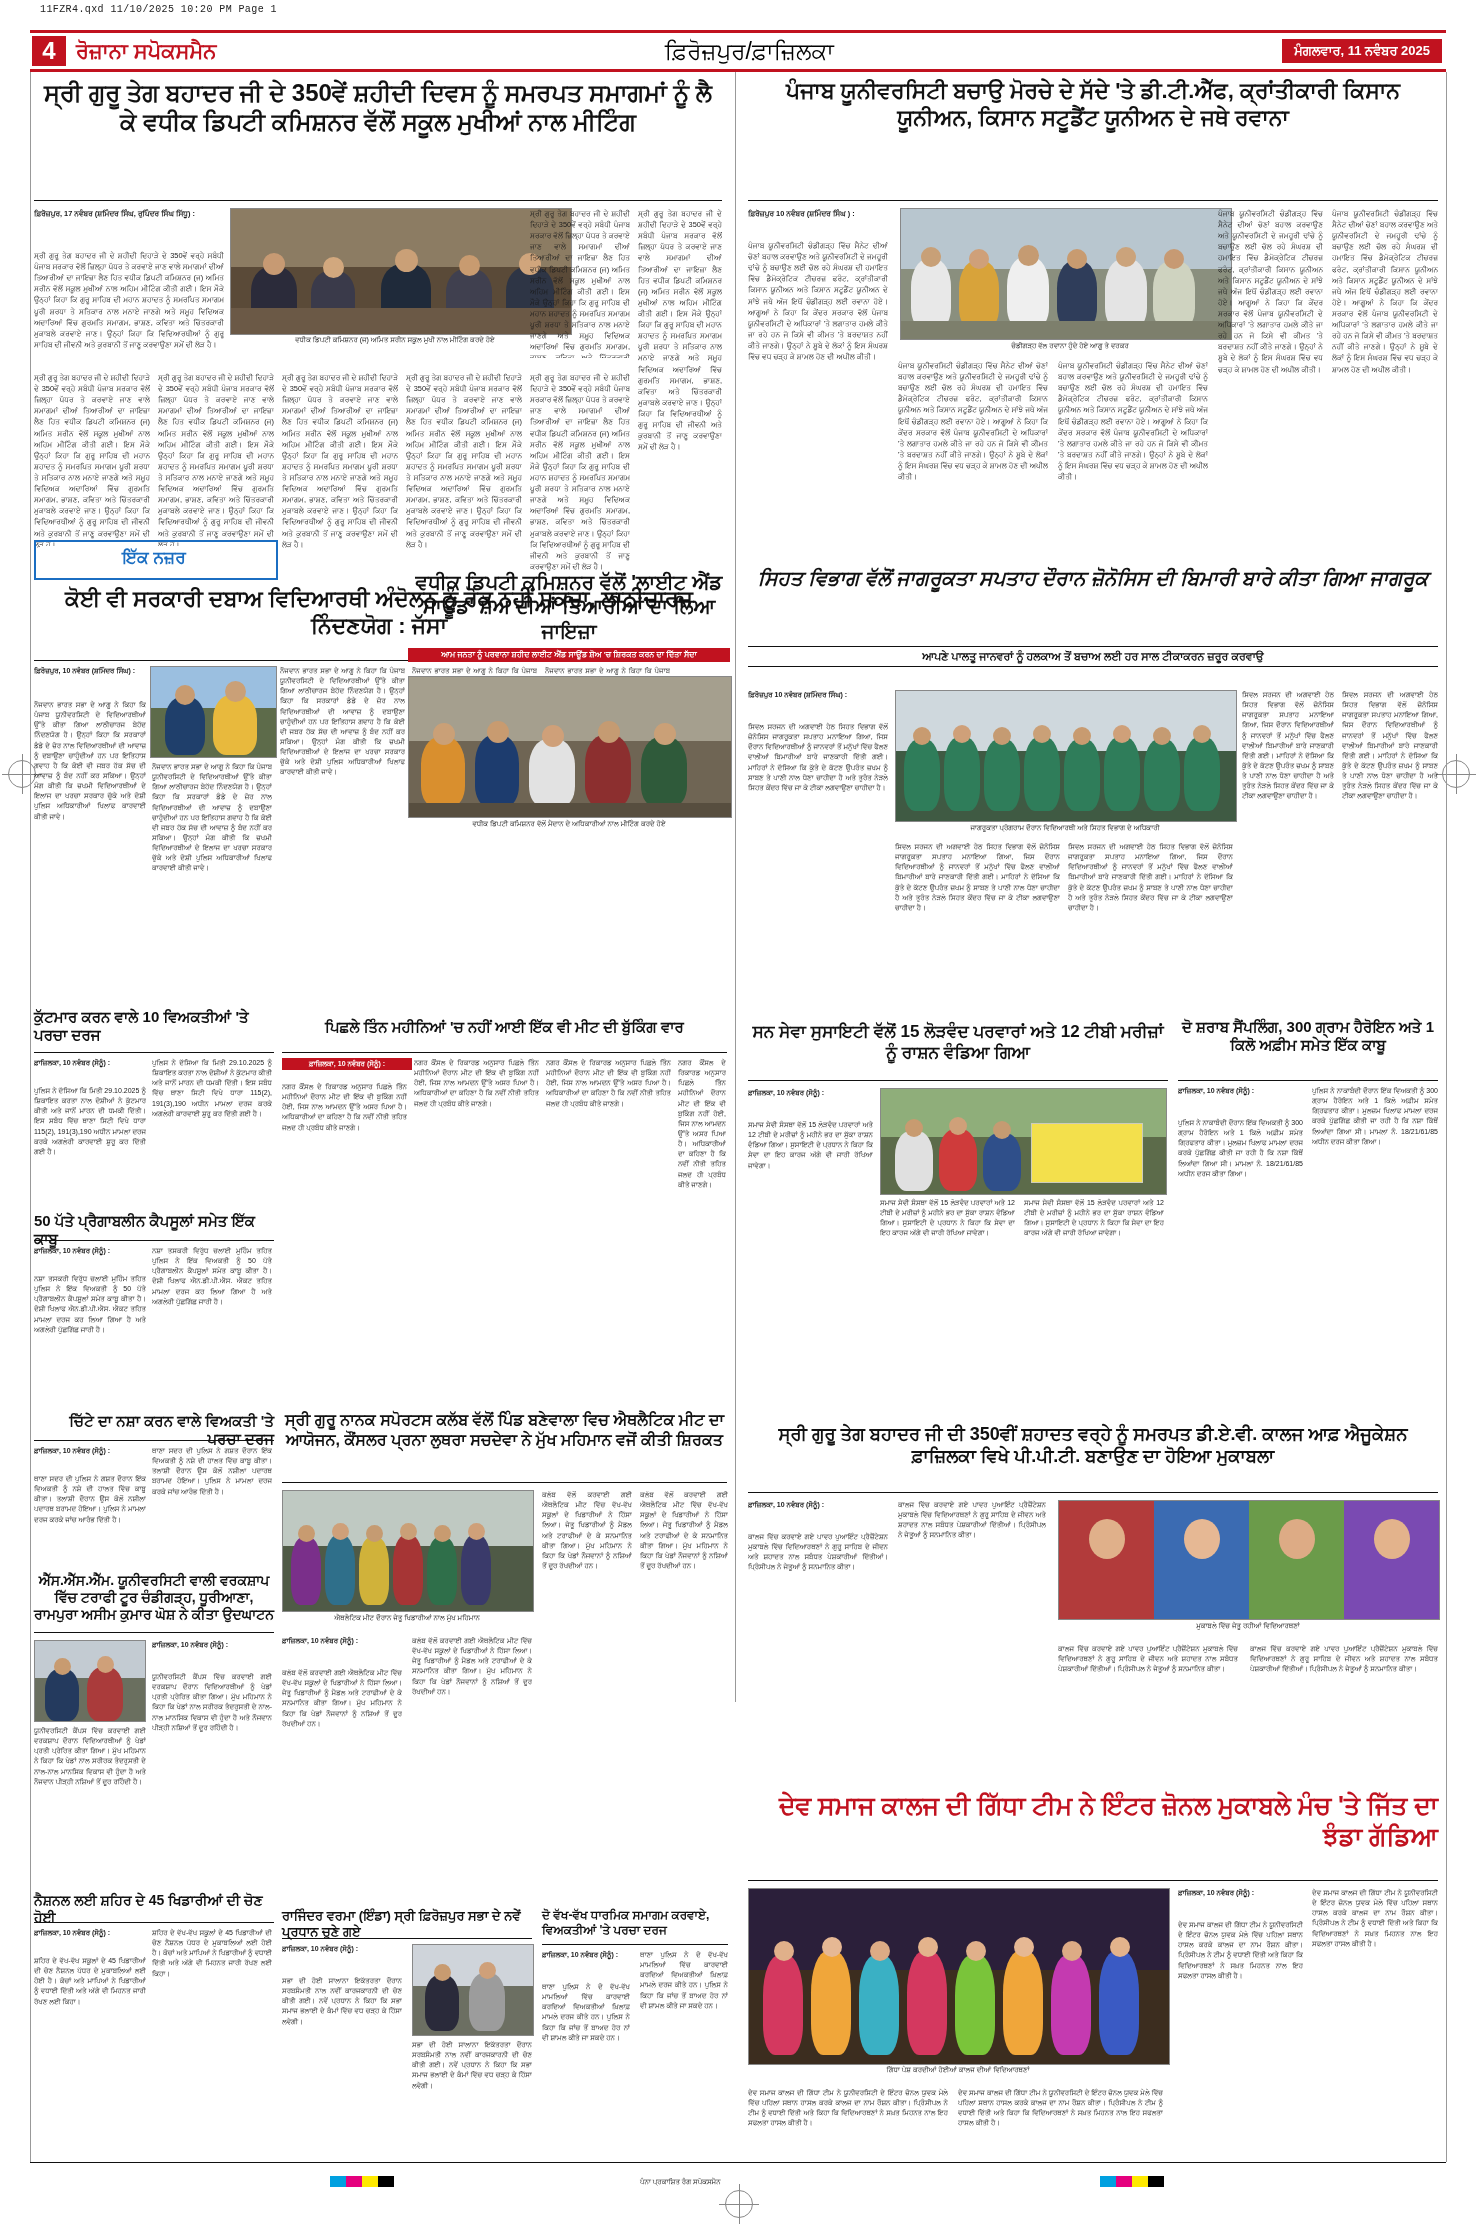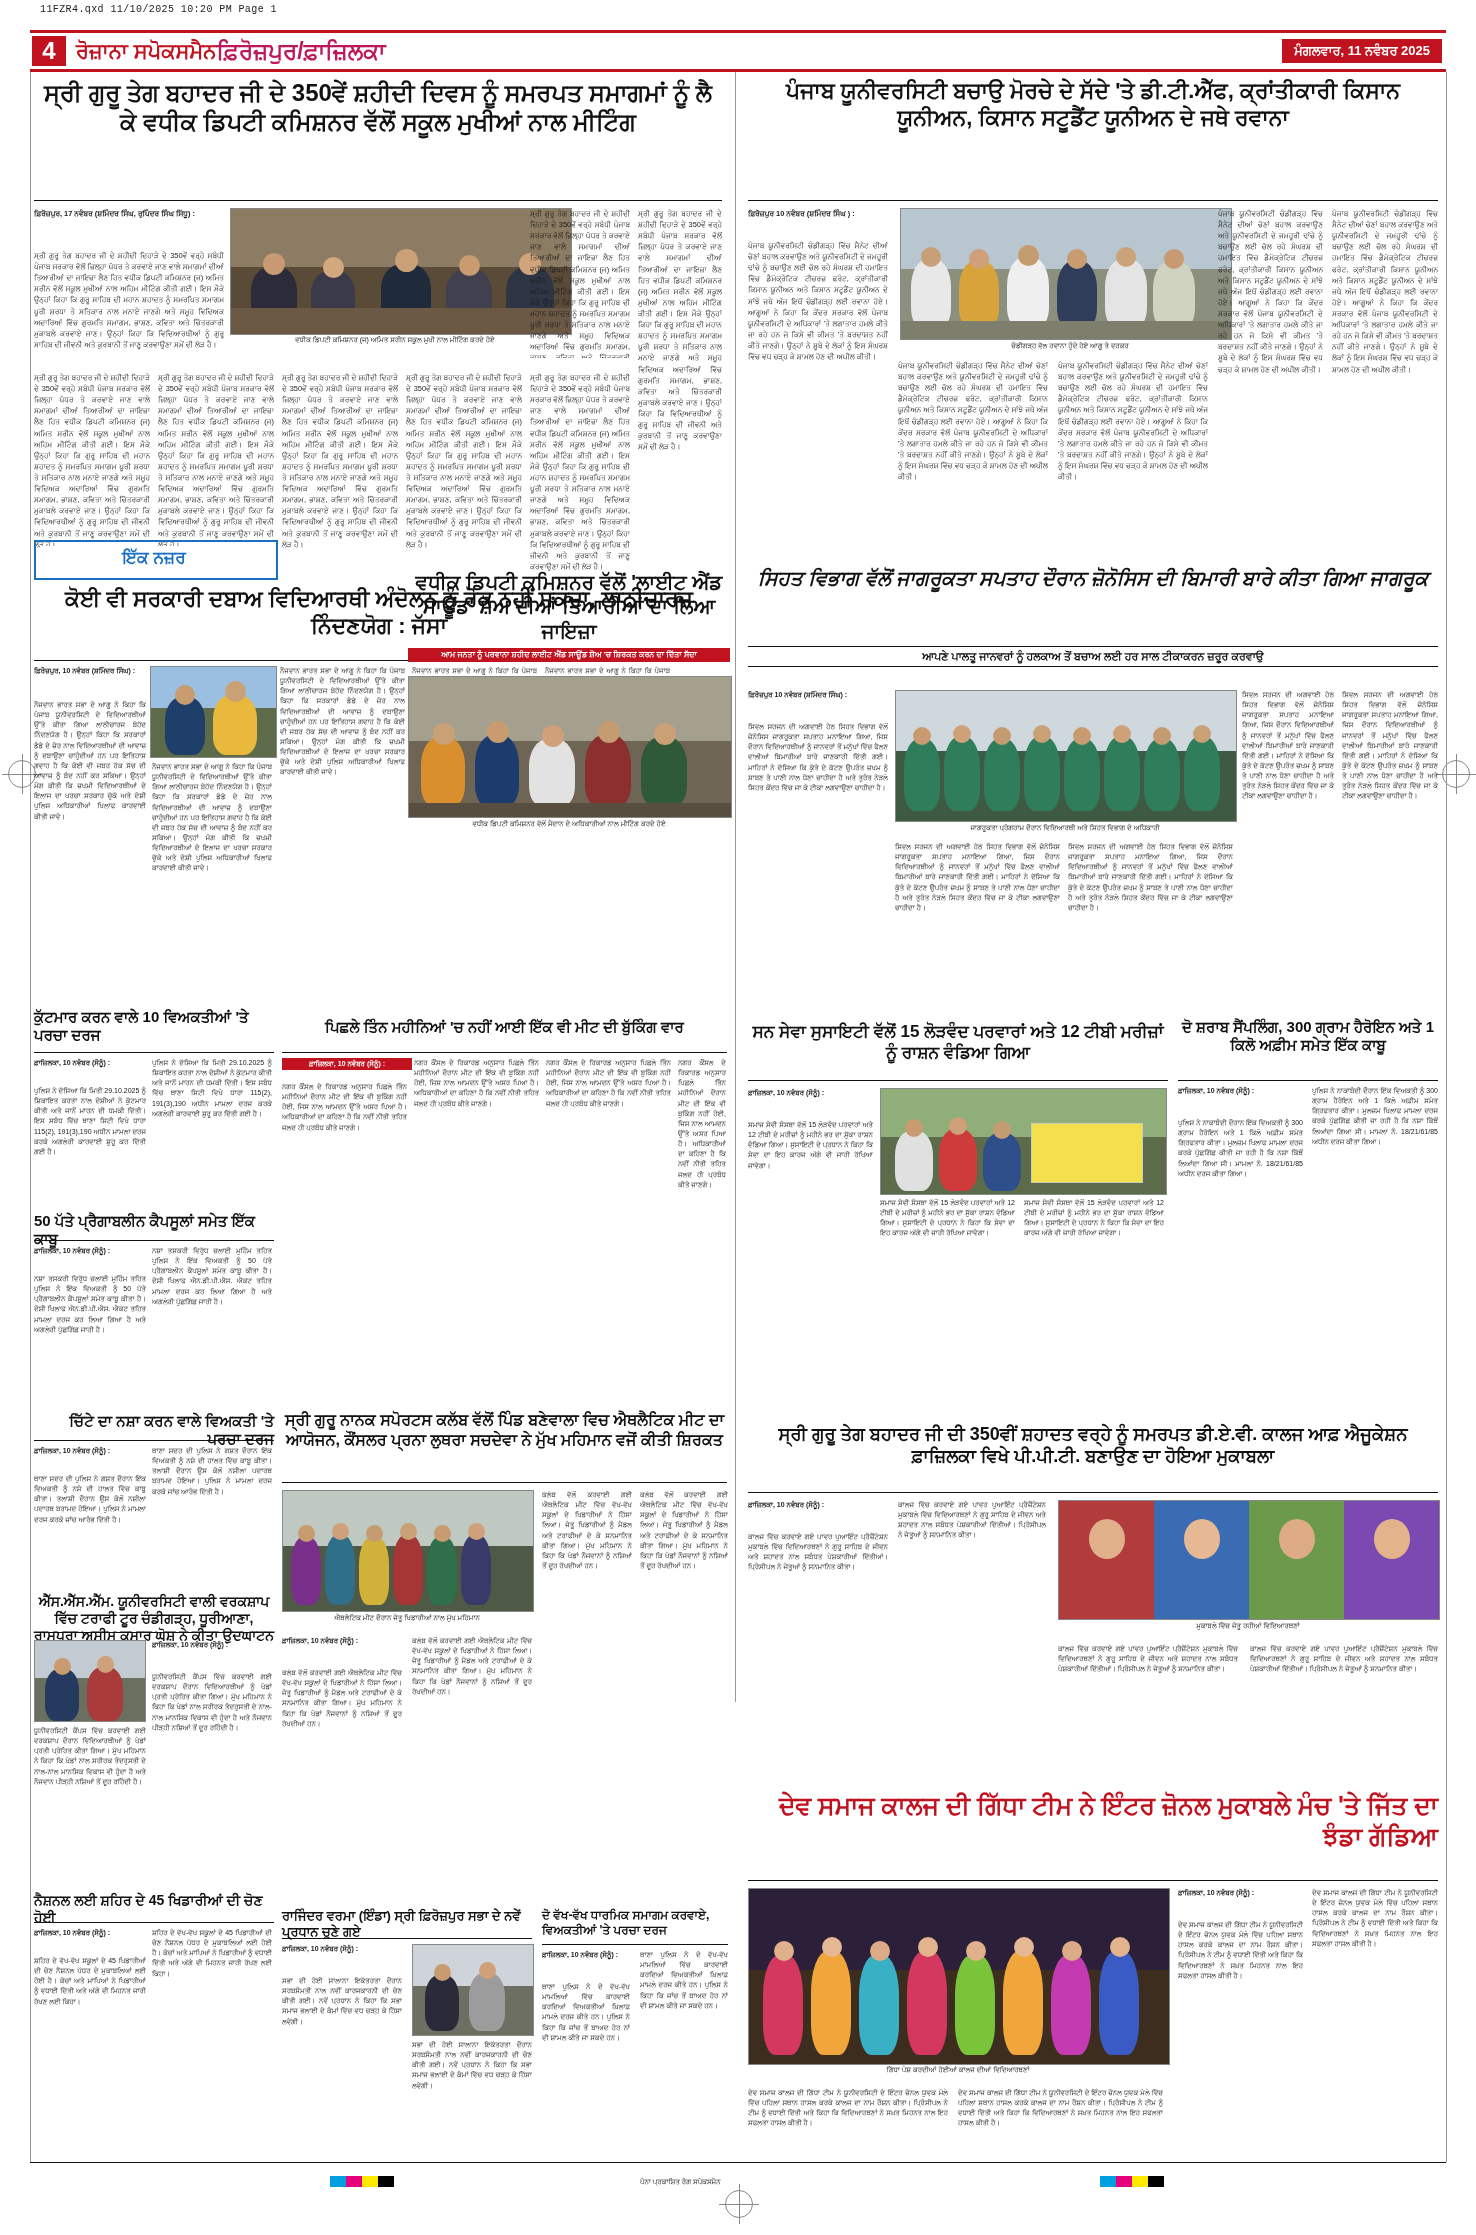--- a/index.html
+++ b/index.html
@@ -13,21 +13,21 @@
   
   .regmark{position:absolute;width:26px;height:26px;border-radius:50%;border:1px solid #888;}
   .regmark::before,.regmark::after{content:"";position:absolute;background:#888;}
   .regmark::before{left:50%;top:-7px;width:1px;height:40px;margin-left:-0.5px;}
   .regmark::after{top:50%;left:-7px;height:1px;width:40px;margin-top:-0.5px;}
 
   
   .masthead{position:absolute;left:30px;top:30px;width:1416px;height:36px;border-top:3px solid #c1121f;border-bottom:3px solid #c1121f;display:flex;align-items:center;}
   .mast-num{width:34px;height:30px;background:#c1121f;color:#fff;font-weight:bold;font-size:24px;display:flex;align-items:center;justify-content:center;margin-left:2px;}
   .mast-left{color:#c1121f;font-weight:bold;font-size:21px;margin-left:10px;}
-  .mast-center{flex:1;color:#be185d;font-weight:bold;font-size:23px;}
+  .mast-center{flex:1;text-align:center;color:#000000;font-weight:normal;font-size:23px;}
   .mast-right{color:#fff;background:#c1121f;font-size:13px;padding:4px 12px;font-weight:bold;margin-right:4px;}
 
   .rule{position:absolute;background:#111;}
   .vrule{width:1px;background:#999;position:absolute;}
 
   
   .hl{position:absolute;font-weight:bold;color:#111;line-height:1.22;text-align:center;}
   .hl.red{color:#c1121f;text-align:right;}
   .sub{position:absolute;font-weight:bold;text-align:center;line-height:1.2;}
 
@@ -234,21 +234,21 @@
   <div class="body-col small" style="left:34px;top:1246px;width:112px;font-weight:bold;">ਫ਼ਾਜ਼ਿਲਕਾ, 10 ਨਵੰਬਰ (ਸੋਨੂੰ) :</div>
   <div class="body-col small" style="left:34px;top:1274px;width:112px;height:130px;">ਨਸ਼ਾ ਤਸਕਰੀ ਵਿਰੁੱਧ ਚਲਾਈ ਮੁਹਿੰਮ ਤਹਿਤ ਪੁਲਿਸ ਨੇ ਇੱਕ ਵਿਅਕਤੀ ਨੂੰ 50 ਪੱਤੇ ਪ੍ਰੈਗਾਬਲੀਨ ਕੈਪਸੂਲਾਂ ਸਮੇਤ ਕਾਬੂ ਕੀਤਾ ਹੈ। ਦੋਸ਼ੀ ਖਿਲਾਫ ਐਨ.ਡੀ.ਪੀ.ਐਸ. ਐਕਟ ਤਹਿਤ ਮਾਮਲਾ ਦਰਜ ਕਰ ਲਿਆ ਗਿਆ ਹੈ ਅਤੇ ਅਗਲੇਰੀ ਪੁੱਛਗਿੱਛ ਜਾਰੀ ਹੈ।</div>
   <div class="body-col small" style="left:152px;top:1246px;width:120px;height:158px;">ਨਸ਼ਾ ਤਸਕਰੀ ਵਿਰੁੱਧ ਚਲਾਈ ਮੁਹਿੰਮ ਤਹਿਤ ਪੁਲਿਸ ਨੇ ਇੱਕ ਵਿਅਕਤੀ ਨੂੰ 50 ਪੱਤੇ ਪ੍ਰੈਗਾਬਲੀਨ ਕੈਪਸੂਲਾਂ ਸਮੇਤ ਕਾਬੂ ਕੀਤਾ ਹੈ। ਦੋਸ਼ੀ ਖਿਲਾਫ ਐਨ.ਡੀ.ਪੀ.ਐਸ. ਐਕਟ ਤਹਿਤ ਮਾਮਲਾ ਦਰਜ ਕਰ ਲਿਆ ਗਿਆ ਹੈ ਅਤੇ ਅਗਲੇਰੀ ਪੁੱਛਗਿੱਛ ਜਾਰੀ ਹੈ।</div>
 
   <div class="hl" style="left:34px;top:1412px;width:240px;font-size:15px;text-align:right;">ਚਿੱਟੇ ਦਾ ਨਸ਼ਾ ਕਰਨ ਵਾਲੇ ਵਿਅਕਤੀ 'ਤੇ ਪਰਚਾ ਦਰਜ</div>
   <div class="rule" style="left:34px;top:1440px;width:240px;height:1px;"></div>
   <div class="body-col small" style="left:34px;top:1446px;width:112px;font-weight:bold;">ਫ਼ਾਜ਼ਿਲਕਾ, 10 ਨਵੰਬਰ (ਸੋਨੂੰ) :</div>
   <div class="body-col small" style="left:34px;top:1474px;width:112px;height:90px;">ਥਾਣਾ ਸਦਰ ਦੀ ਪੁਲਿਸ ਨੇ ਗਸ਼ਤ ਦੌਰਾਨ ਇੱਕ ਵਿਅਕਤੀ ਨੂੰ ਨਸ਼ੇ ਦੀ ਹਾਲਤ ਵਿੱਚ ਕਾਬੂ ਕੀਤਾ। ਤਲਾਸ਼ੀ ਦੌਰਾਨ ਉਸ ਕੋਲੋਂ ਨਸ਼ੀਲਾ ਪਦਾਰਥ ਬਰਾਮਦ ਹੋਇਆ। ਪੁਲਿਸ ਨੇ ਮਾਮਲਾ ਦਰਜ ਕਰਕੇ ਜਾਂਚ ਆਰੰਭ ਦਿੱਤੀ ਹੈ।</div>
   <div class="body-col small" style="left:152px;top:1446px;width:120px;height:118px;">ਥਾਣਾ ਸਦਰ ਦੀ ਪੁਲਿਸ ਨੇ ਗਸ਼ਤ ਦੌਰਾਨ ਇੱਕ ਵਿਅਕਤੀ ਨੂੰ ਨਸ਼ੇ ਦੀ ਹਾਲਤ ਵਿੱਚ ਕਾਬੂ ਕੀਤਾ। ਤਲਾਸ਼ੀ ਦੌਰਾਨ ਉਸ ਕੋਲੋਂ ਨਸ਼ੀਲਾ ਪਦਾਰਥ ਬਰਾਮਦ ਹੋਇਆ। ਪੁਲਿਸ ਨੇ ਮਾਮਲਾ ਦਰਜ ਕਰਕੇ ਜਾਂਚ ਆਰੰਭ ਦਿੱਤੀ ਹੈ।</div>
 
-  <div class="hl" style="left:34px;top:1572px;width:240px;font-size:14px;margin-top:21px;">ਐੱਸ.ਐੱਸ.ਐੱਮ. ਯੂਨੀਵਰਸਿਟੀ ਵਾਲੀ ਵਰਕਸ਼ਾਪ ਵਿੱਚ ਟਰਾਫੀ ਟੂਰ ਚੰਡੀਗੜ੍ਹ, ਧੂਰੀਆਣਾ, ਰਾਮਪੁਰਾ ਅਸੀਮ ਕੁਮਾਰ ਘੋਸ਼ ਨੇ ਕੀਤਾ ਉਦਘਾਟਨ</div>
+  <div class="hl" style="left:34px;top:1572px;width:240px;font-size:14px;">ਐੱਸ.ਐੱਸ.ਐੱਮ. ਯੂਨੀਵਰਸਿਟੀ ਵਾਲੀ ਵਰਕਸ਼ਾਪ ਵਿੱਚ ਟਰਾਫੀ ਟੂਰ ਚੰਡੀਗੜ੍ਹ, ਧੂਰੀਆਣਾ, ਰਾਮਪੁਰਾ ਅਸੀਮ ਕੁਮਾਰ ਘੋਸ਼ ਨੇ ਕੀਤਾ ਉਦਘਾਟਨ</div>
   <div class="rule" style="left:34px;top:1632px;width:240px;height:1px;"></div>
   <div class="photo" style="left:34px;top:1640px;width:110px;height:80px;">
     <div class="ph">
       <div class="sky" style="background:#c3cbd2;"></div>
       <div class="ground" style="background:#6a6f5f;"></div>
       <div class="blob" style="left:10px;top:28px;width:34px;height:52px;background:#243a5e;"></div>
       <div class="head" style="left:19px;top:17px;width:17px;height:17px;background:#c89b70;"></div>
       <div class="blob" style="left:52px;top:26px;width:36px;height:54px;background:#aa3b3b;"></div>
       <div class="head" style="left:62px;top:15px;width:17px;height:17px;background:#cfa079;"></div>
     </div>

